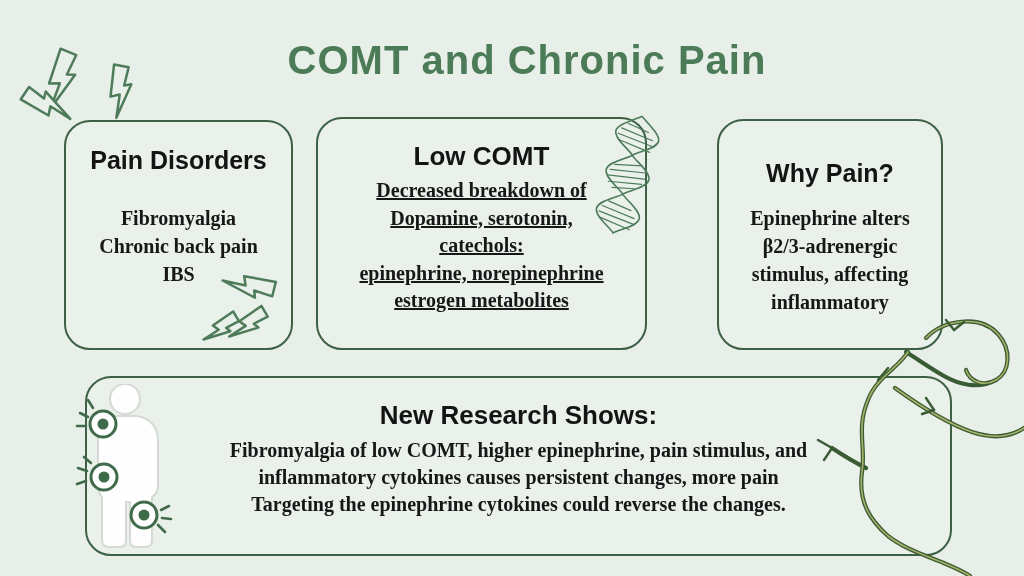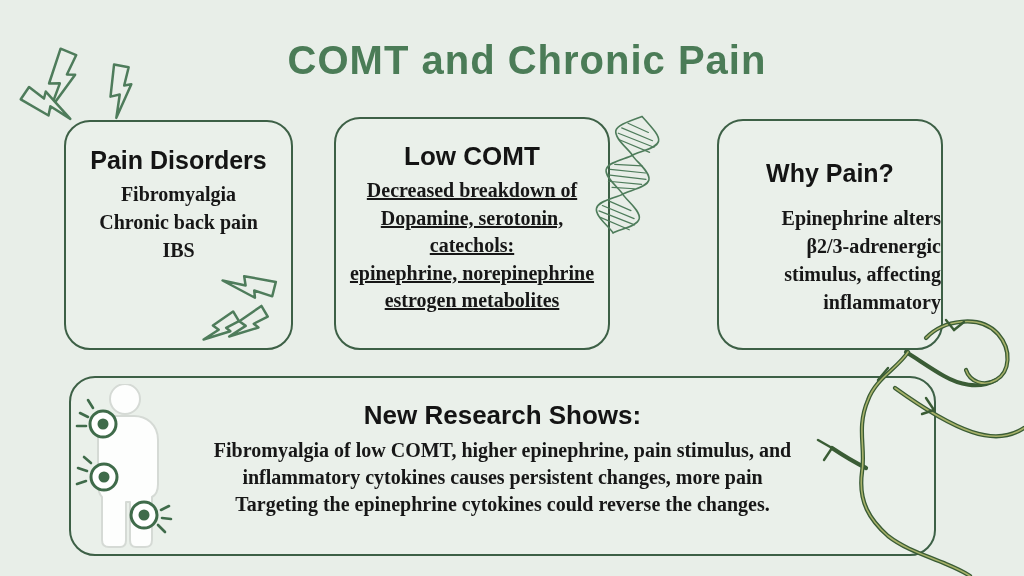--- a/index.html
+++ b/index.html
@@ -7,28 +7,28 @@
           font-family:"Liberation Sans",sans-serif;}
   .title{position:absolute;top:38px;left:15px;width:100%;text-align:center;
          font-size:40px;font-weight:800;color:#4b7c57;letter-spacing:1px;}
   .card{position:absolute;border:2.5px solid #3d6046;border-radius:26px;
         background:#eaf0ea;box-sizing:border-box;}
   .card-heading{text-align:center;font-weight:700;font-size:25px;color:#141414;}
   .card-body{text-align:center;font-family:"Liberation Serif",serif;font-weight:700;
              font-size:20px;color:#171717;line-height:28px;}
   #card-pain{left:64px;top:120px;width:229px;height:230px;}
   #card-pain .card-heading{margin-top:24px;}
-  #card-pain .card-body{margin-top:5px;}
-  #card-comt{left:334px;top:117px;width:276px;height:233px;}
+  #card-pain .card-body{margin-top:29px;}
+  #card-comt{left:316px;top:117px;width:331px;height:233px;}
   #card-comt .card-heading{margin-top:22px;font-size:26px;}
   #card-comt .card-body{margin-top:5px;line-height:27.5px;text-decoration:underline;}
   #card-why{left:717px;top:119px;width:226px;height:231px;}
   #card-why .card-heading{margin-top:38px;}
-  #card-why .card-body{margin-top:16px;text-align:right;}
-  #card-research{left:69px;top:376px;width:867px;height:180px;}
+  #card-why .card-body{margin-top:16px;}
+  #card-research{left:85px;top:376px;width:867px;height:180px;}
   #card-research .card-heading{margin-top:22px;font-size:26px;}
   #card-research .card-body{margin-top:6px;line-height:27px;}
   .deco{position:absolute;pointer-events:none;}
   #bolts-topleft{left:6px;top:36px;}
   #bolts-card{left:200px;top:262px;}
   #dna{left:583px;top:113px;}
   #figure{left:64px;top:384px;}
   #vine{left:758px;top:310px;}
 </style>
 </head>

